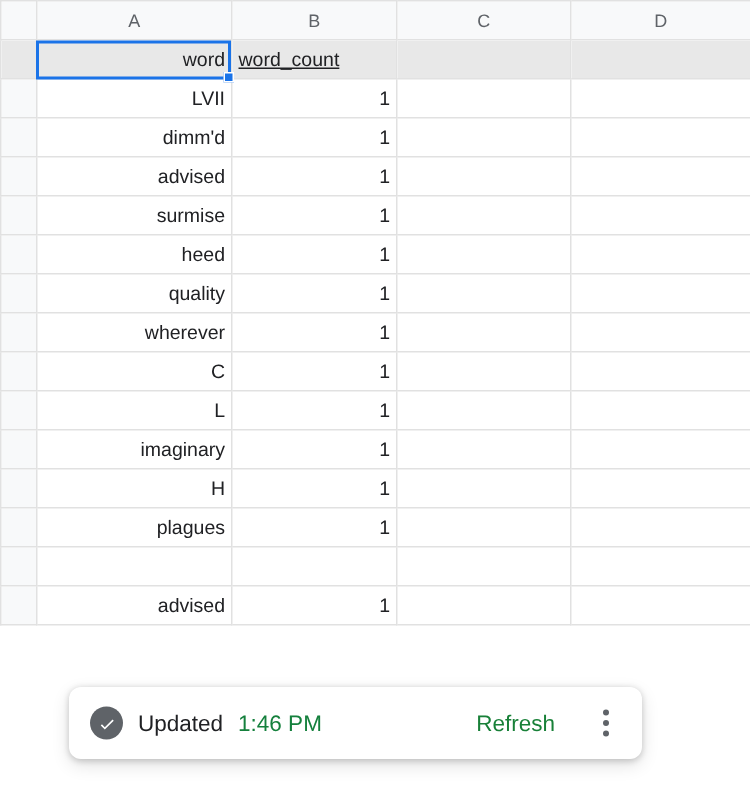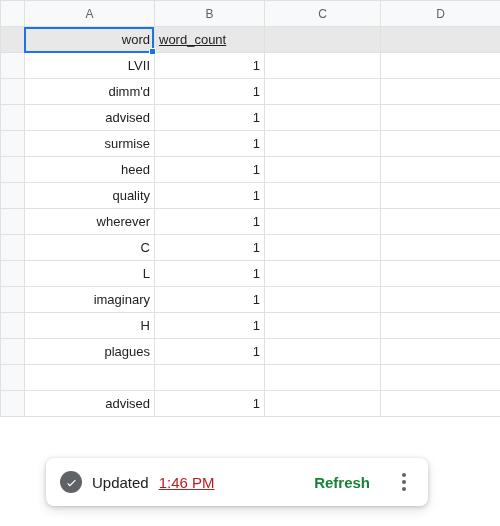--- a/index.html
+++ b/index.html
@@ -85,25 +85,25 @@
     width: 22px; height: 22px;
     border-radius: 50%;
     background: #5f6368;
     display: flex;
     align-items: center;
     justify-content: center;
     flex-shrink: 0;
   }
   .toast .check svg { width: 13px; height: 13px; fill: #fff; }
   .toast .status { color: #202124; }
-  .toast .time { color: #b91c1c; text-decoration: underline; }
+  .toast .time { color: #15803d; }
   .toast .refresh {
     margin-left: auto;
     color: #188038;
-    font-weight: 700;
+    font-weight: 400;
     cursor: pointer;
   }
   .toast .more {
     margin-left: 14px;
     width: 20px;
     display: flex;
     flex-direction: column;
     align-items: center;
     gap: 3px;
     cursor: pointer;

